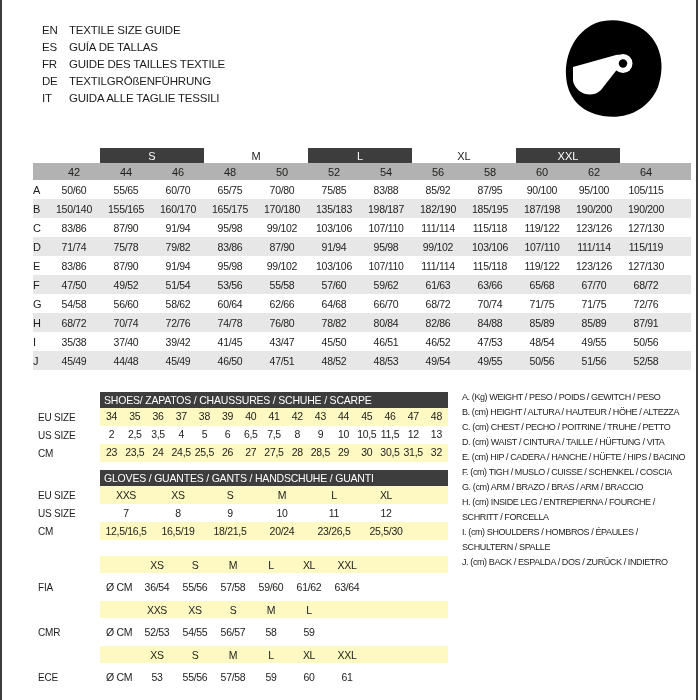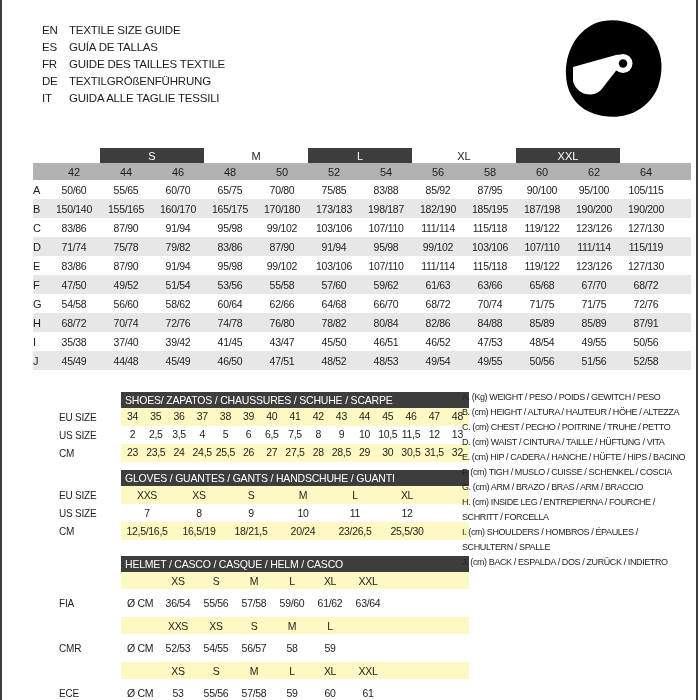--- a/index.html
+++ b/index.html
@@ -23,21 +23,21 @@
   .grow{height:15px;}
   .gcell{display:flex;align-items:center;justify-content:center;font-size:11px;}
   .gcell.dark{background:#3d3d3d;color:#ffffff;}
   .sizerow{height:17px;background:#b2b2b2;font-size:11px;}
   .mrow{height:19px;font-size:10.5px;letter-spacing:-0.3px;}
   .mrow.stripe{background:#e7e7e7;}
   .mlabel{display:flex;align-items:center;justify-content:flex-start;font-size:11px;letter-spacing:0;}
   .vcell{display:flex;align-items:center;justify-content:center;}
 
   
-  .ltable{position:absolute;left:59px;width:410px;}
+  .ltable{position:absolute;left:38px;width:410px;}
   #shoes{top:392px;}
   #gloves{top:470px;}
   #helm{top:556px;}
   .srow{display:flex;align-items:stretch;height:18px;}
   .srow.head{height:16px;}
   .rlabel{width:62px;display:flex;align-items:center;font-size:10px;letter-spacing:-0.2px;}
   .tbar{flex:1;background:#3d3d3d;color:#fff;font-size:10.5px;display:flex;align-items:center;
         padding-left:4px;letter-spacing:-0.2px;}
   .band{flex:1;display:grid;align-items:center;font-size:10.5px;letter-spacing:-0.3px;text-align:center;}
   .band.gray{background:#fef9c3;}
@@ -133,21 +133,21 @@
           <div class="vcell">105/115</div>
           <div class="vcell"></div>
         </div>
         <div class="mgrid mrow stripe">
           <div class="mlabel">B</div>
           <div class="vcell">150/140</div>
           <div class="vcell">155/165</div>
           <div class="vcell">160/170</div>
           <div class="vcell">165/175</div>
           <div class="vcell">170/180</div>
-          <div class="vcell">173/183</div>
+          <div class="vcell">135/183</div>
           <div class="vcell">198/187</div>
           <div class="vcell">182/190</div>
           <div class="vcell">185/195</div>
           <div class="vcell">187/198</div>
           <div class="vcell">190/200</div>
           <div class="vcell">190/200</div>
           <div class="vcell"></div>
         </div>
         <div class="mgrid mrow">
           <div class="mlabel">C</div>
@@ -391,24 +391,20 @@
             <div class="vcell">20/24</div>
             <div class="vcell">23/26,5</div>
             <div class="vcell">25,5/30</div>
             <div class="vcell"></div>
           </div>
         </div>
       </div>
   </div>
 
   <div id="helm" class="ltable">
-    <div class="srow head">
-      <div class="rlabel"></div>
-      <div class="tbar">HELMET / CASCO / CASQUE / HELM / CASCO</div>
-    </div>
     <div>
         <div class="srow hrow-sizes">
           <div class="rlabel"></div>
           <div class="band band-helm gray">
             <div class="vcell"></div>
             <div class="vcell">XS</div>
             <div class="vcell">S</div>
             <div class="vcell">M</div>
             <div class="vcell">L</div>
             <div class="vcell">XL</div>

